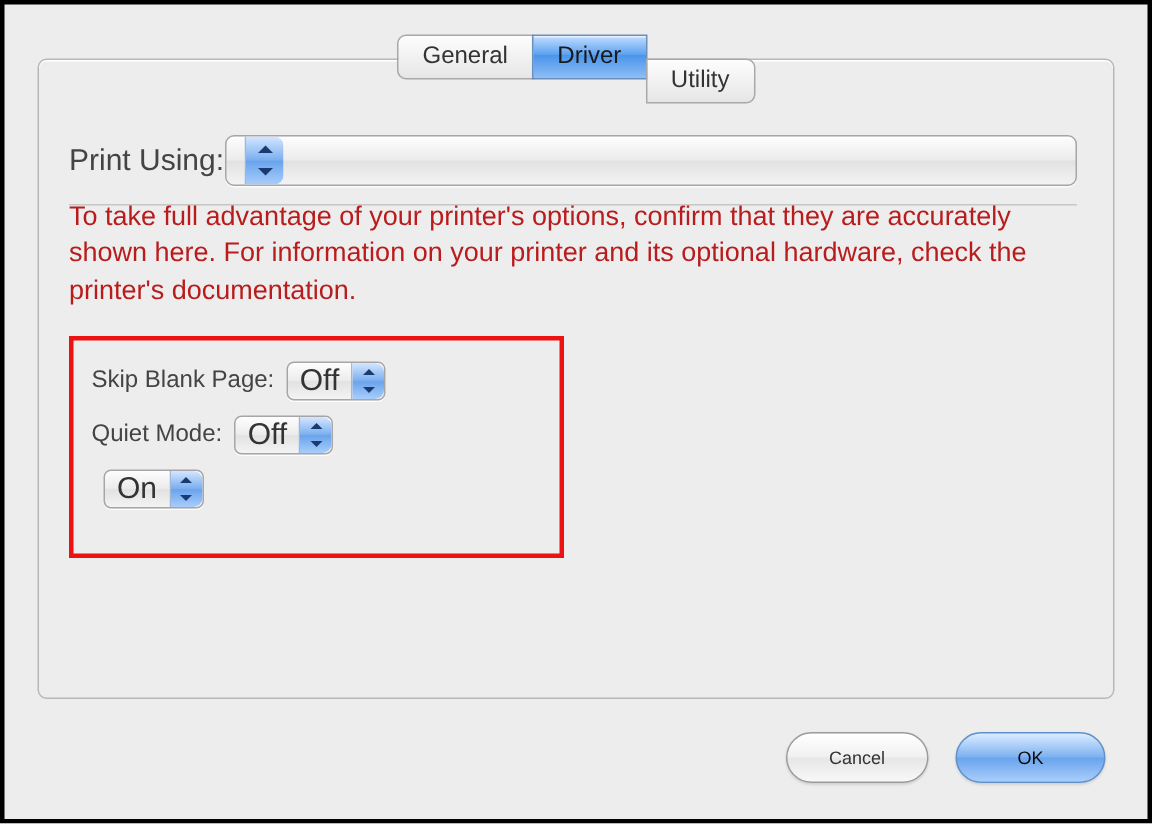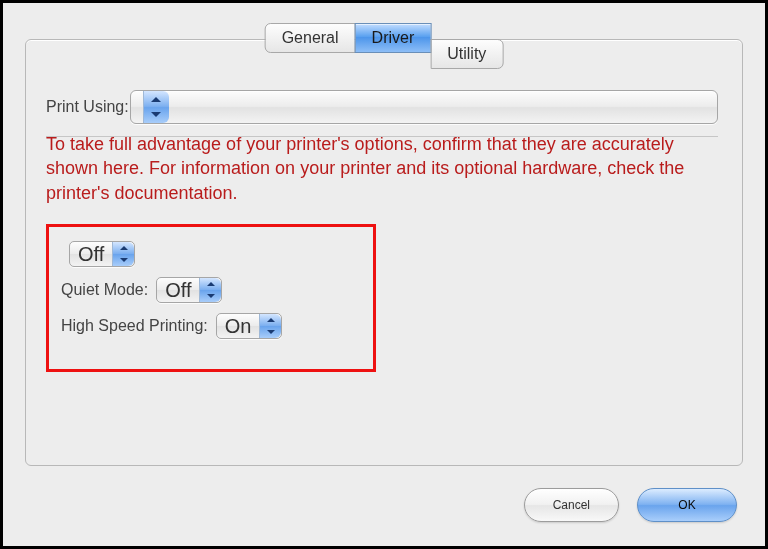--- a/index.html
+++ b/index.html
@@ -55,21 +55,21 @@
     box-shadow: inset 0 1px 0 rgba(255,255,255,.6);
   }
   
   .print-row {
     position: absolute;
     top: 48px; left: 20px; right: 24px;
     height: 38px;
     display: flex; align-items: center;
   }
   .print-row .lbl {
-    font-size: 16px; color: #444;
+    font-size: 20px; color: #444;
     margin-right: 1px;
     white-space: nowrap;
   }
   .dropdown.big {
     flex: 1 1 auto;
     height: 34px;
     border: 1px solid #a6a6a6;
     border-radius: 6px;
     background: linear-gradient(#fdfdfd,#ececec 48%,#e2e2e2 52%,#f3f3f3);
     display:flex; align-items:center;
@@ -187,36 +187,36 @@
       </div>
     </div>
 
     <div class="divider"></div>
 
     <div class="helptext">To take full advantage of your printer's options, confirm that they are accurately shown here. For information on your printer and its optional hardware, check the printer's documentation.</div>
 
     <div class="highlight">
 
       <div class="opt-row">
+        <span class="olbl">Skip Blank Page:</span>
         <div class="dropdown small">
           <span class="val">Off</span>
           <div class="stepper"></div>
         </div>
       </div>
 
       <div class="opt-row">
         <span class="olbl">Quiet Mode:</span>
         <div class="dropdown small">
           <span class="val">Off</span>
           <div class="stepper"></div>
         </div>
       </div>
 
       <div class="opt-row">
-        <span class="olbl">High Speed Printing:</span>
         <div class="dropdown small">
           <span class="val">On</span>
           <div class="stepper"></div>
         </div>
       </div>
 
     </div>
   </div>
 
   <div class="button-row">

